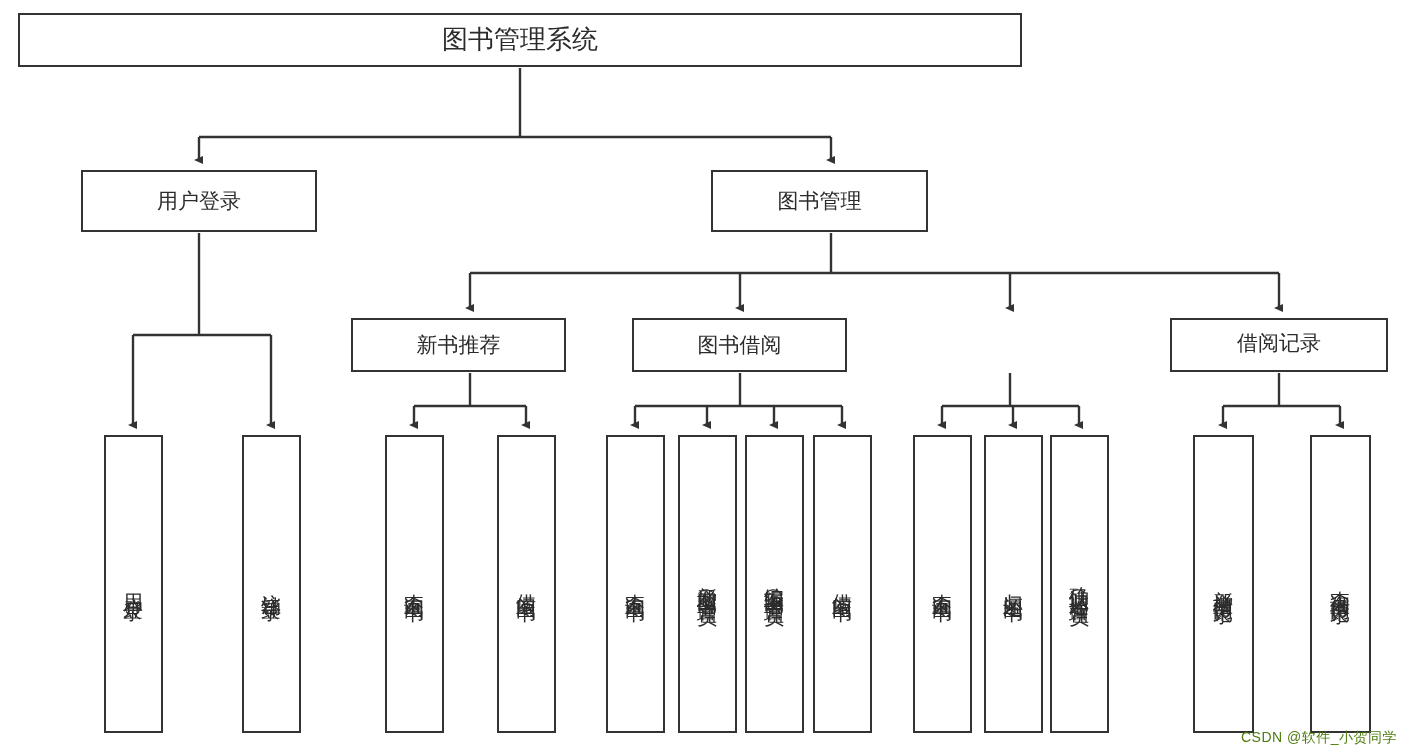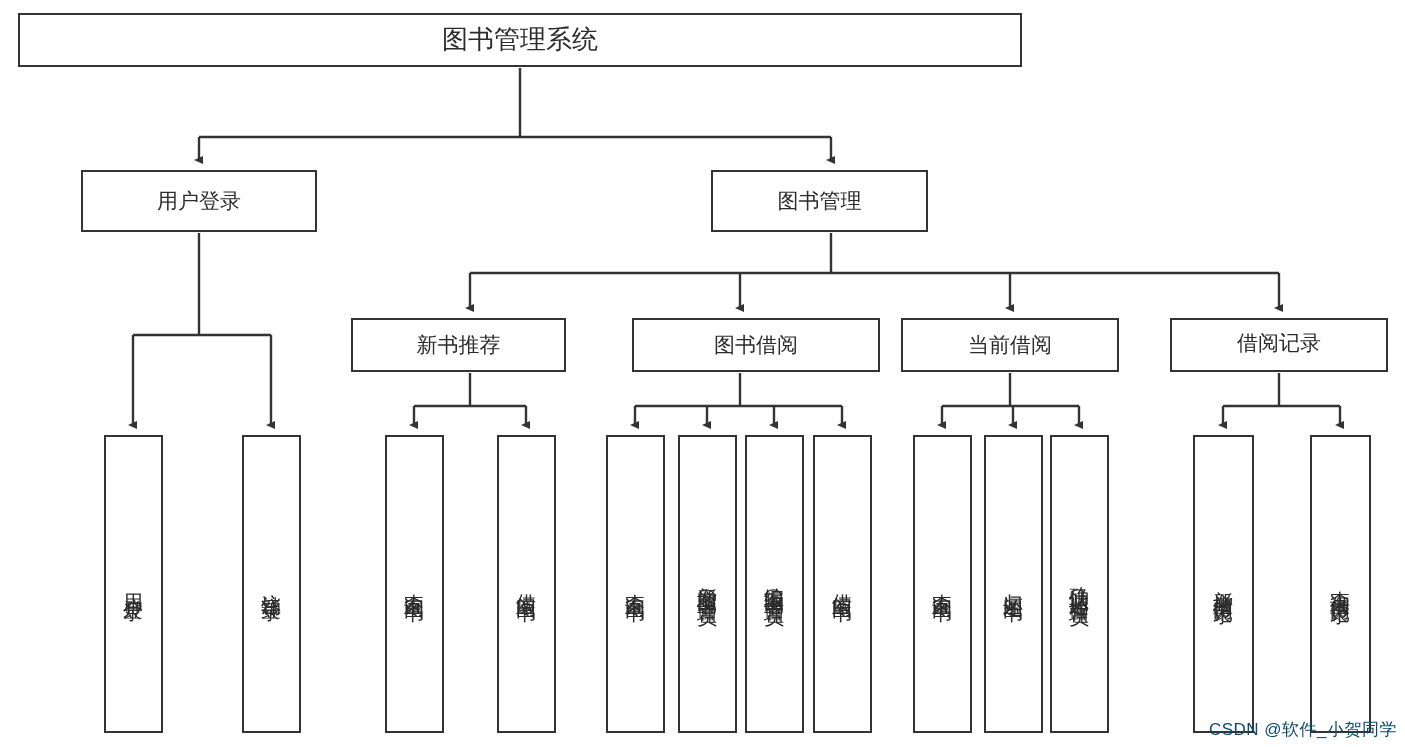--- a/index.html
+++ b/index.html
@@ -58,23 +58,23 @@
     writing-mode: vertical-rl;
     text-orientation: upright;
     font-size: 20px;
     letter-spacing: 3px;
     line-height: 1;
     white-space: normal;
   }
   .watermark {
     position: absolute;
     right: 8px;
-    bottom: 6px;
-    font-size: 17px;
-    color: #0c4a6e;
+    bottom: 0;
+    font-size: 14px;
+    color: #4d7c0f;
     letter-spacing: 0.5px;
     z-index: 5;
     white-space: nowrap;
   }
 </style>
 </head>
 <body>
 
 <div id="canvas">
 
@@ -135,25 +135,22 @@
   <div class="node horiz" style="left:81px; top:170px; width:236px; height:62px;">
     <span class="txt">用户登录</span>
   </div>
   <div class="node horiz" style="left:711px; top:170px; width:217px; height:62px;">
     <span class="txt">图书管理</span>
   </div>
 
   <div class="node horiz" style="left:351px; top:318px; width:215px; height:54px;">
     <span class="txt">新书推荐</span>
   </div>
-  <div class="node horiz" style="left:632px; top:318px; width:248px; height:54px;">
+  <div class="node horiz" style="left:632px; top:318px; width:215px; height:54px;">
     <span class="txt">图书借阅</span>
-  </div>
-  <div class="node horiz" style="left:901px; top:318px; width:218px; height:54px;">
-    <span class="txt">当前借阅</span>
   </div>
   <div class="node horiz" style="left:1170px; top:318px; width:218px; height:54px;font-family:Liberation Mono, monospace;">
     <span class="txt">借阅记录</span>
   </div>
 
   <div class="node leaf" style="left:104px; top:435px; width:59px; height:298px;">
     <span class="txt">用户登录</span>
   </div>
   <div class="node leaf" style="left:242px; top:435px; width:59px; height:298px;">
     <span class="txt">注销登录</span>

